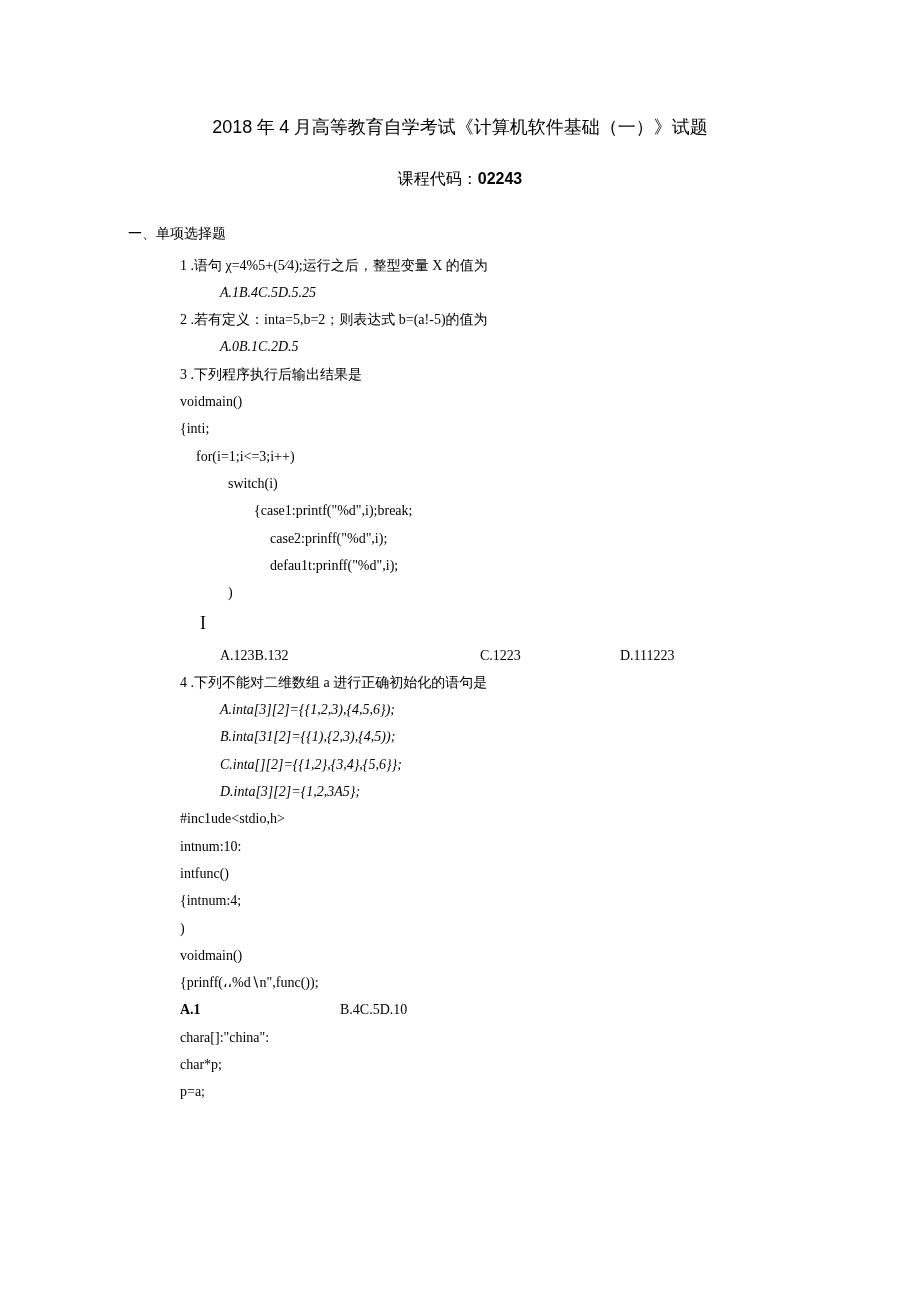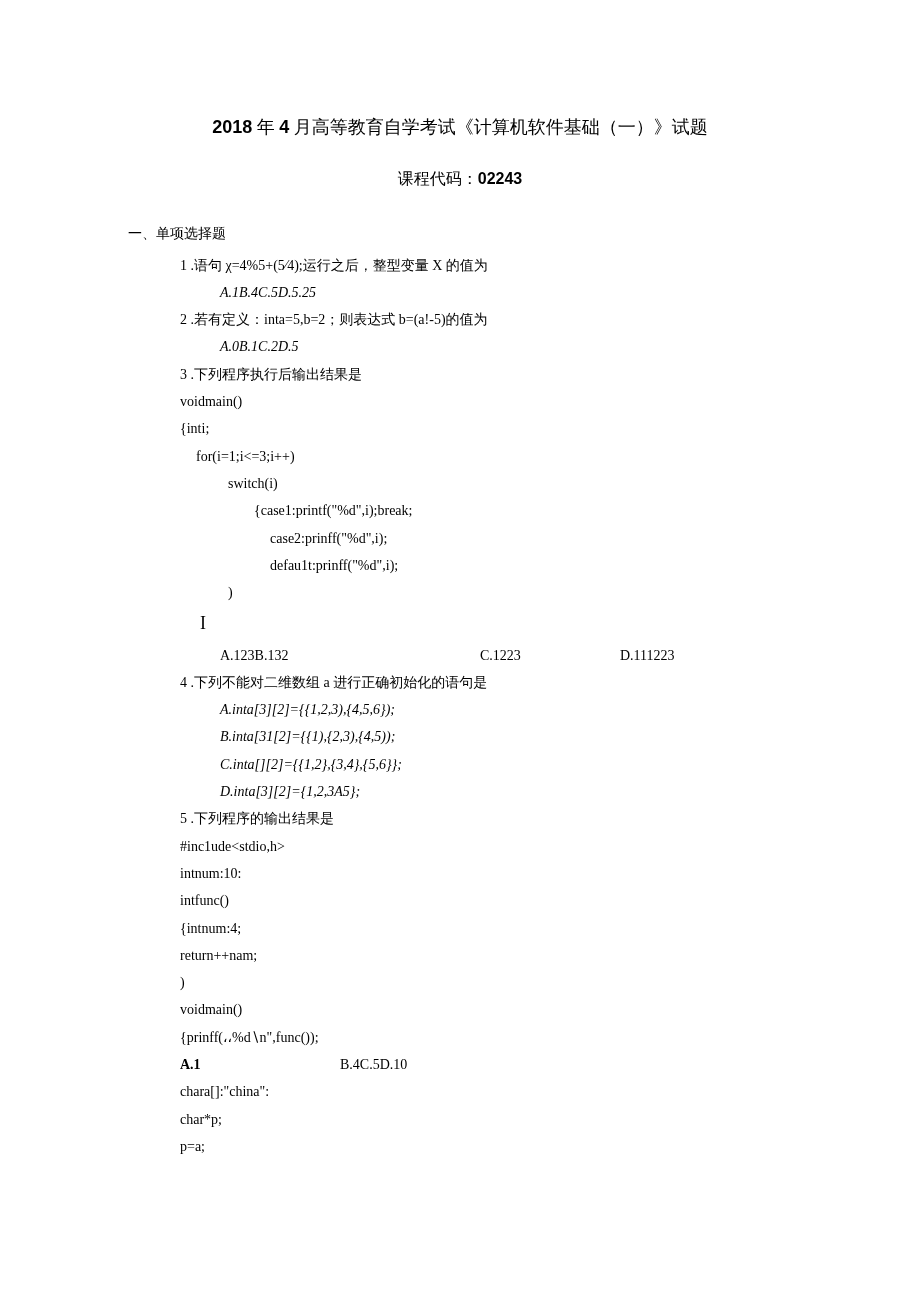--- a/index.html
+++ b/index.html
@@ -14,21 +14,21 @@
   .page {
     padding: 110px 120px 60px 120px;
     line-height: 1.95;
   }
   .title-line {
     text-align: center;
     margin-bottom: 18px;
     font-size: 18px;
   }
   .title-line .bold {
-    font-weight: bold;
+    font-weight: normal;
     font-family: "Microsoft YaHei", "SimHei", sans-serif;
     text-align: center;
   }
   .subtitle {
     text-align: center;
     margin-bottom: 26px;
     font-size: 16px;
   }
   .subtitle .bold {
     font-weight: bold;
@@ -109,26 +109,24 @@
     <div class="opt-row">
       <span class="cell w1">A.123B.132</span><span class="cell w2">C.1223</span><span class="cell">D.111223</span>
     </div>
 
     <div class="q-line">4 .下列不能对二维数组 a 进行正确初始化的语句是</div>
     <div class="opt-line">A.inta[3][2]={{1,2,3),{4,5,6});</div>
     <div class="opt-line">B.inta[31[2]={{1),{2,3),{4,5));</div>
     <div class="opt-line">C.inta[][2]={{1,2},{3,4},{5,6}};</div>
     <div class="opt-line">D.inta[3][2]={1,2,3A5};</div>
 
-    <div class="q-line">5 .下列程序的输出结果是</div>
     <div class="code-line-0">#inc1ude&lt;stdio,h&gt;</div>
     <div class="code-line-0">intnum:10:</div>
     <div class="code-line-0">intfunc()</div>
     <div class="code-line-0">{intnum:4;</div>
-    <div class="code-line-0"> return++nam;</div>
     <div class="code-line-0">)</div>
     <div class="code-line-0">voidmain()</div>
     <div class="code-line-0">{prinff(،،%d∖n",func());</div>
     <div class="opt-row5">
       <span class="cell w5a">A.1</span><span class="cell">B.4C.5D.10</span>
     </div>
 
     <div class="code-line-0">chara[]:"china":</div>
     <div class="code-line-0">char*p;</div>
     <div class="code-line-0">p=a;</div>

